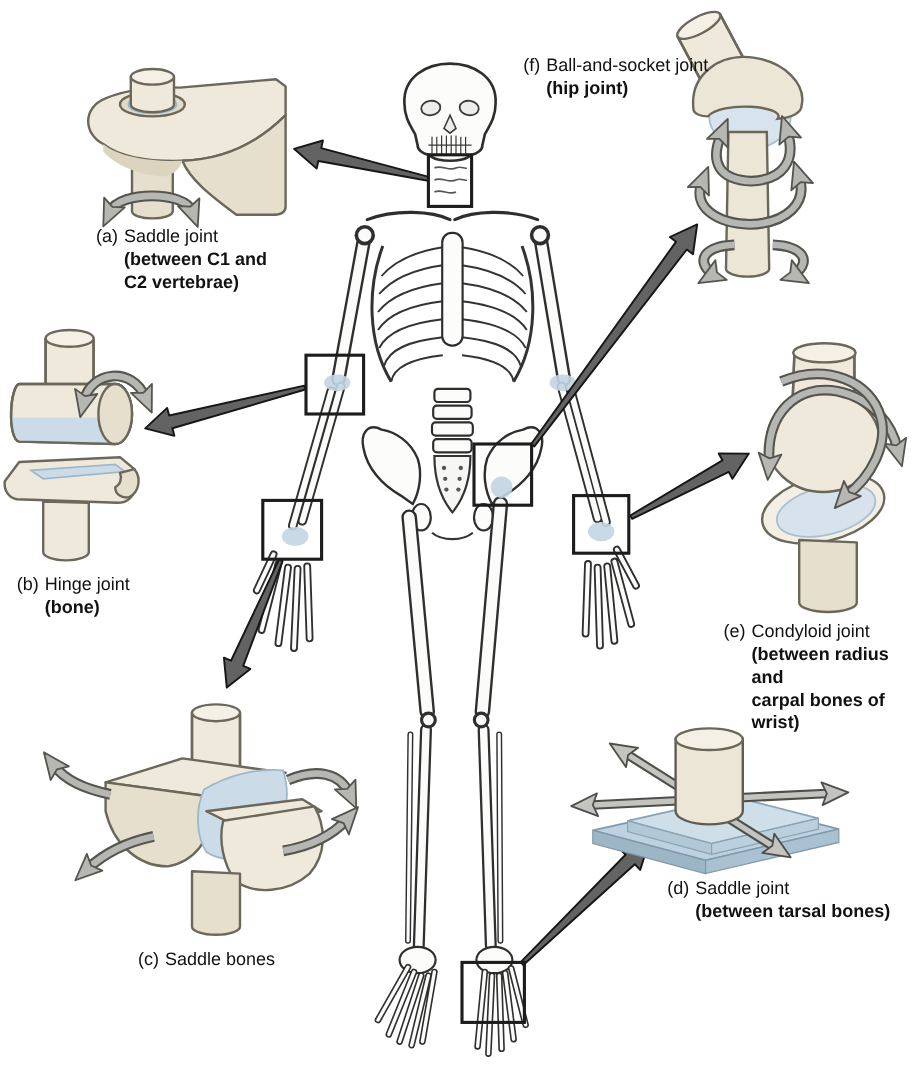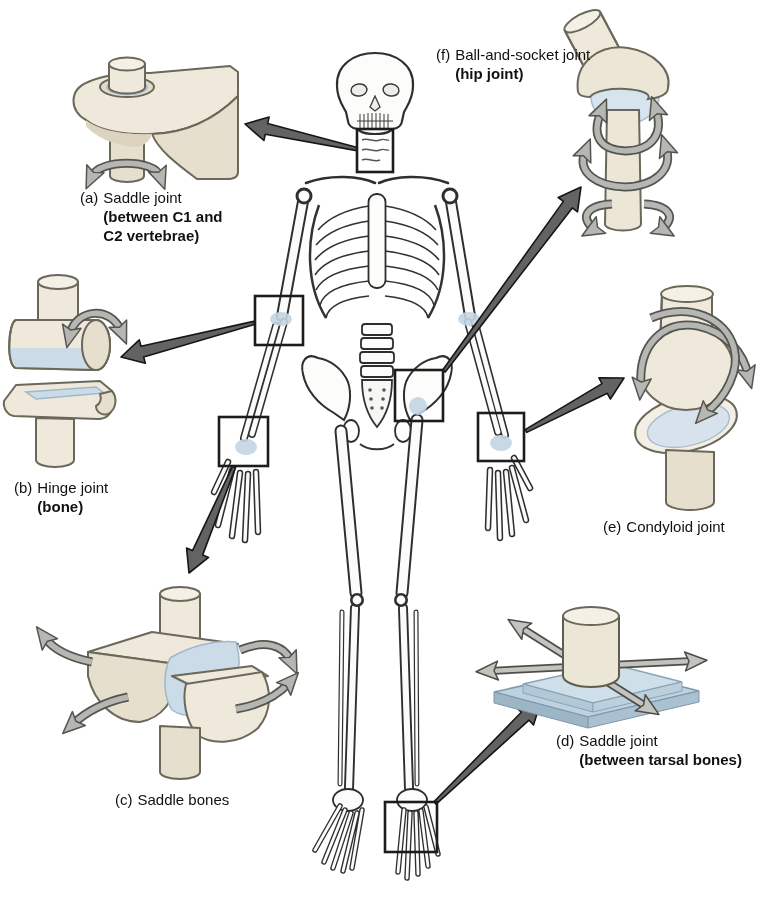--- a/index.html
+++ b/index.html
@@ -275,18 +275,19 @@
 <div class="label" style="left:115px;top:790px">
   <span>(c)</span>
   <span><span class="jname">Saddle bones</span><br></span>
 </div>
 <div class="label" style="left:556px;top:731px">
   <span>(d)</span>
   <span><span class="jname">Saddle joint</span><br><span class="detail">(between tarsal bones)</span></span>
 </div>
 <div class="label" style="left:603px;top:517px">
   <span>(e)</span>
-  <span><span class="jname">Condyloid joint</span><br></span>
+  <span><span class="jname">Condyloid joint</span><br><span class="detail">(between radius and
+carpal bones of wrist)</span></span>
 </div>
 <div class="label" style="left:436px;top:45px">
   <span>(f)</span>
   <span><span class="jname">Ball-and-socket joint</span><br><span class="detail">(hip joint)</span></span>
 </div>
 
 </body></html>

